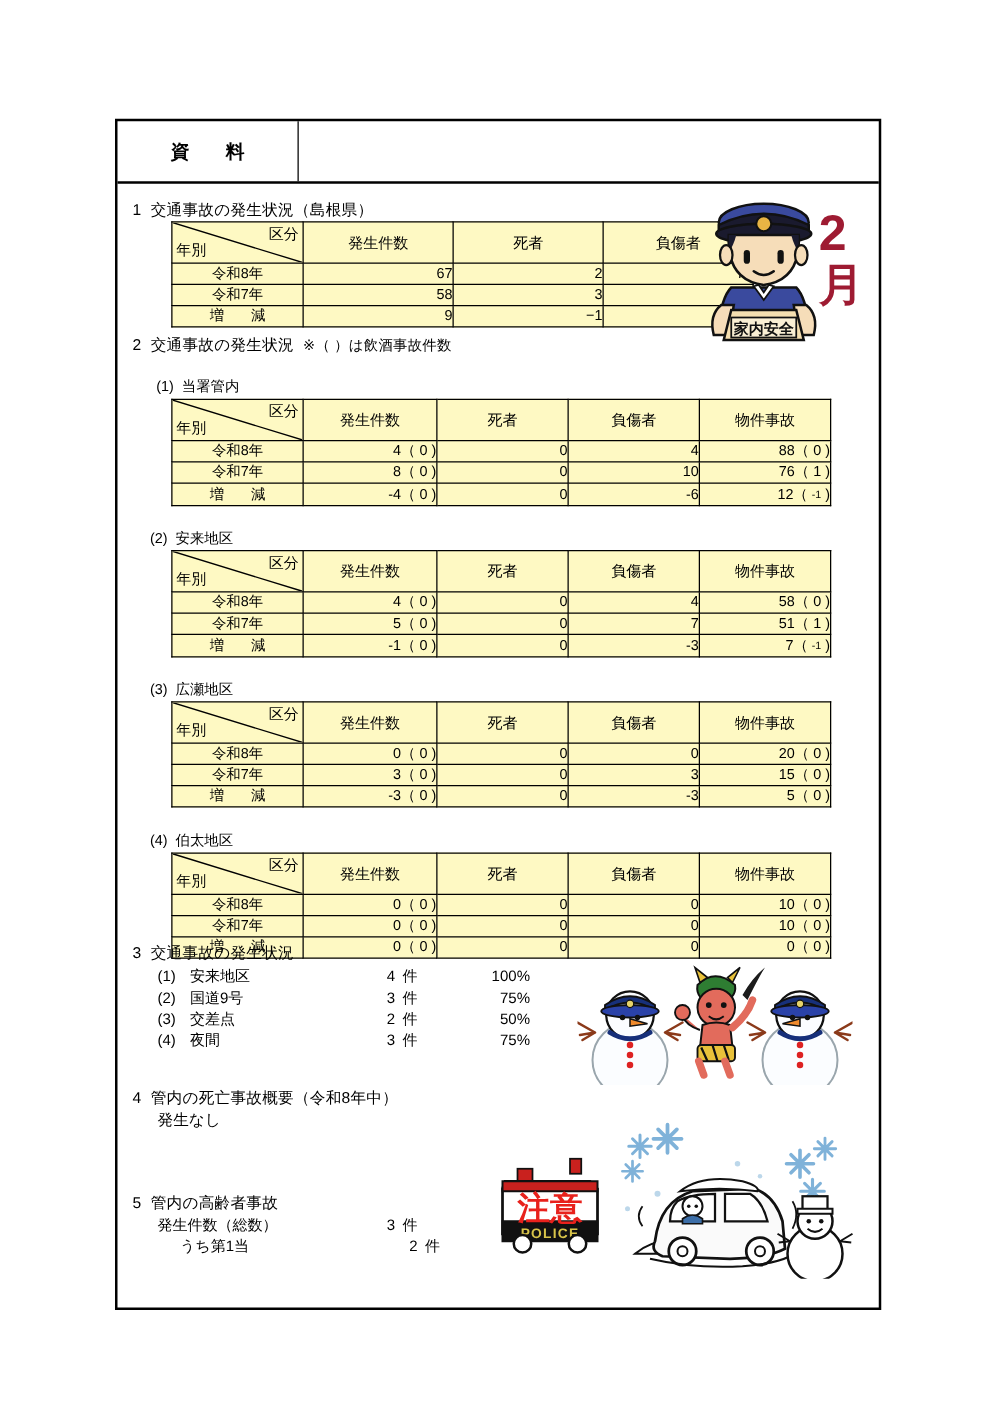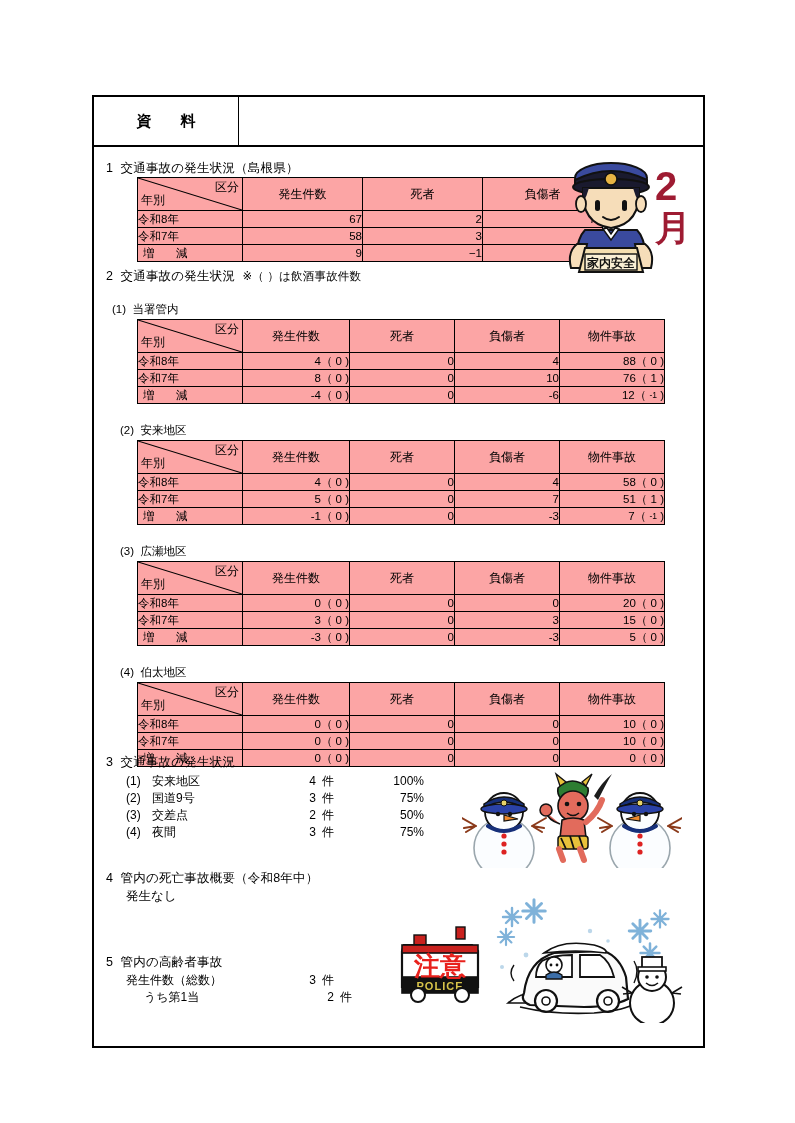--- a/index.html
+++ b/index.html
@@ -91,21 +91,21 @@
   .sec-note {
     font-size: 11.5px;
   }
 
   
   table.dt {
     position: absolute;
     border-collapse: collapse;
     table-layout: fixed;
     font-size: 11.5px;
-    background: #fca5a5;
+    background: #fef9c3;
   }
   table.dt td, table.dt th {
     border: 1.2px solid #000;
     box-sizing: border-box;
     padding: 0;
     font-weight: normal;
   }
   table.dt thead td {
     height: 33px;
     text-align: center;
@@ -116,20 +116,21 @@
     height: 16px;
     line-height: 16px;
     font-size: 11.5px;
   }
   td.num {
     text-align: right;
     padding-right: 3px;
     margin-left: 16px;
   }
   td.yr {
+    text-align: center;
   }
   td.yr.delta {
     letter-spacing: 5px;
     text-indent: 5px;
   }
   
   td.corner {
     position: relative;
     overflow: hidden;
   }
@@ -237,21 +238,21 @@
         <td class="num">13</td>
       </tr>
     </tbody>
   </table>
 
   <div class="sec-head" style="left:12px; top:171px;">
     <span>2</span>&nbsp;&nbsp;<span>交通事故の発生状況</span>&nbsp;&nbsp;<span class="sec-note">※（ ）は飲酒事故件数</span>
   </div>
 
   <div id="sec2-container">
-      <div class="sub-head" style="left: 18px; top: 205px;"><span>(1)</span>&nbsp;&nbsp;<span>当署管内</span></div>
+      <div class="sub-head" style="left: 31px; top: 205px;"><span>(1)</span>&nbsp;&nbsp;<span>当署管内</span></div>
       <table class="dt" style="left: 43px; top: 222px; width: 527px;">
         <colgroup>
           <col style="width: 105px;">
           <col style="width: 107px;">
           <col style="width: 105px;">
           <col style="width: 105px;">
           <col style="width: 105px;">
         </colgroup>
         <thead>
           <tr>

